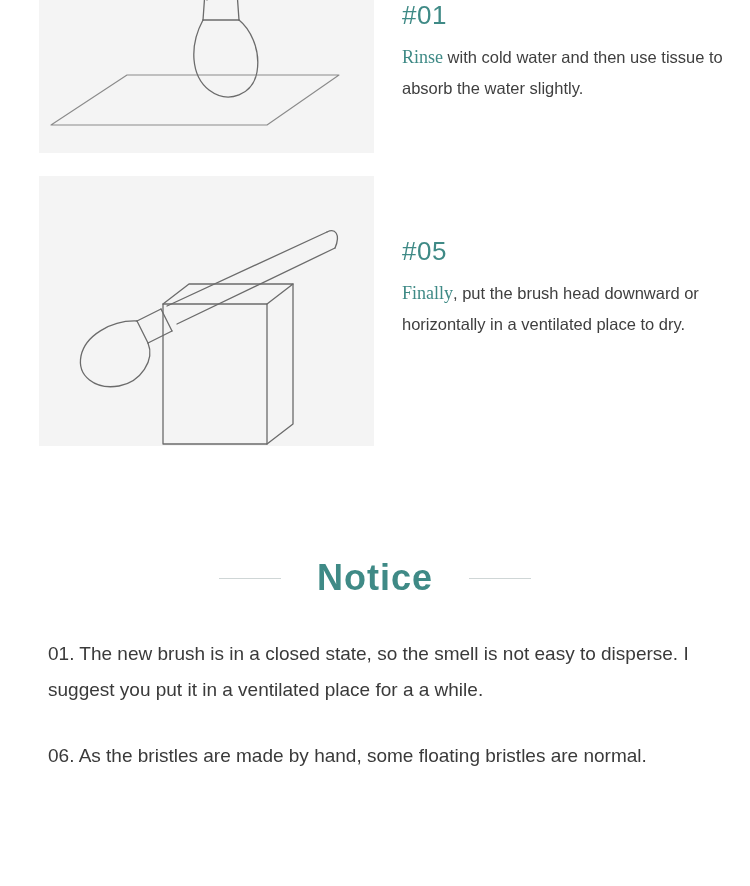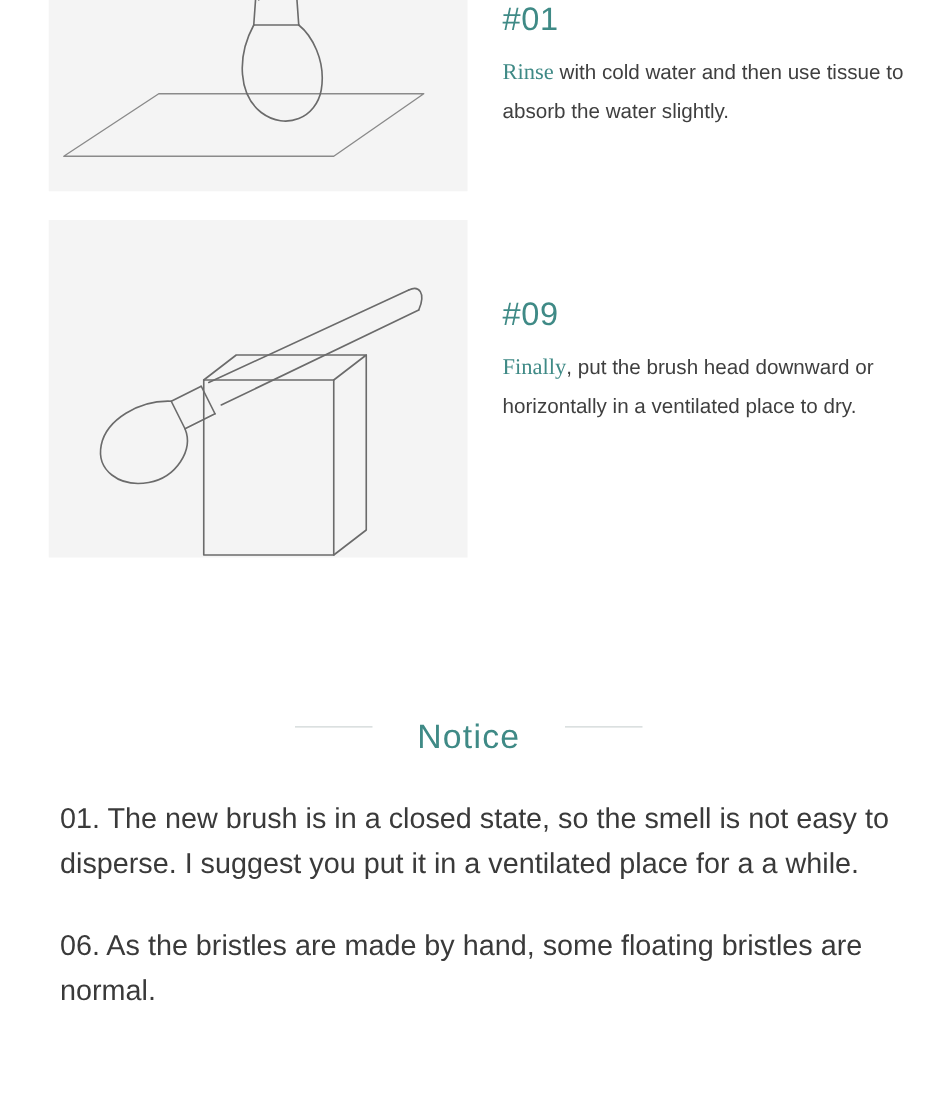--- a/index.html
+++ b/index.html
@@ -89,42 +89,41 @@
   .notice-head {
     position: absolute;
     top: 560px;
     left: 0;
     width: 750px;
     display: flex;
     align-items: center;
     justify-content: center;
   }
   .notice-title {
-    font-size: 27px;
+    font-size: 36px;
     color: #3f8a86;
-    font-weight: 400;
+    font-weight: 700;
     letter-spacing: 1px;
     line-height: 1;
     padding: 0 36px;
-    margin-top: 16px;
   }
   .rule {
     width: 62px;
     height: 1px;
     background: #cfd6d6;
   }
 
   .notice-body {
     position: absolute;
     top: 636px;
     left: 48px;
     width: 664px;
   }
   .notice-item {
-    font-size: 23px;
+    font-size: 19px;
     line-height: 36px;
     color: #3a3a3a;
     margin: 0 0 30px 0;
   }
   .notice-item:last-child { margin-bottom: 0; }
 
   
   svg { display: block; }
   .ln {
     fill: none;
@@ -185,21 +184,21 @@
       <path class="ln" d="M288 56 C296 52 302 58 296 72"></path>
 
       <path class="ln" d="M122 133 L133 155"></path>
       <path class="ln" d="M98 145 L109 167"></path>
       <path class="ln" d="M122 133 L98 145 M133 155 L109 167"></path>
 
       <path class="ln" d="M98 145 C72 144 46 160 42 180 C38 200 56 214 80 210 C102 206 116 184 109 167"></path>
     </svg>
   </div>
   <div class="step-text">
-    <div class="step-num">#09</div>
+    <div class="step-num">#05</div>
     <div class="step-body"><span class="kw">Finally</span><span>, put the brush head downward or horizontally in a ventilated place to dry.</span></div>
   </div>
 </div>
 
 <div class="notice-head">
   <span class="rule"></span>
   <span class="notice-title">Notice</span>
   <span class="rule"></span>
 </div>
 

